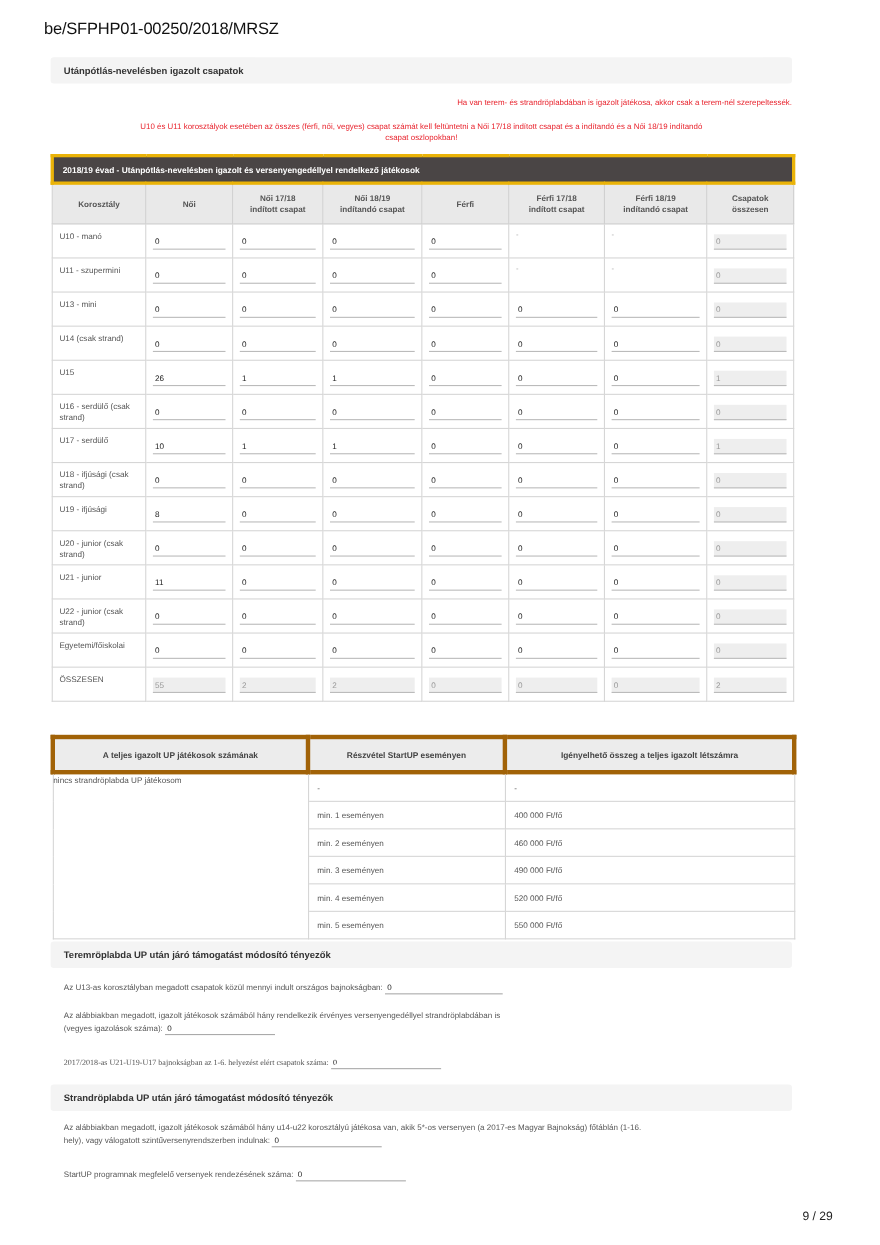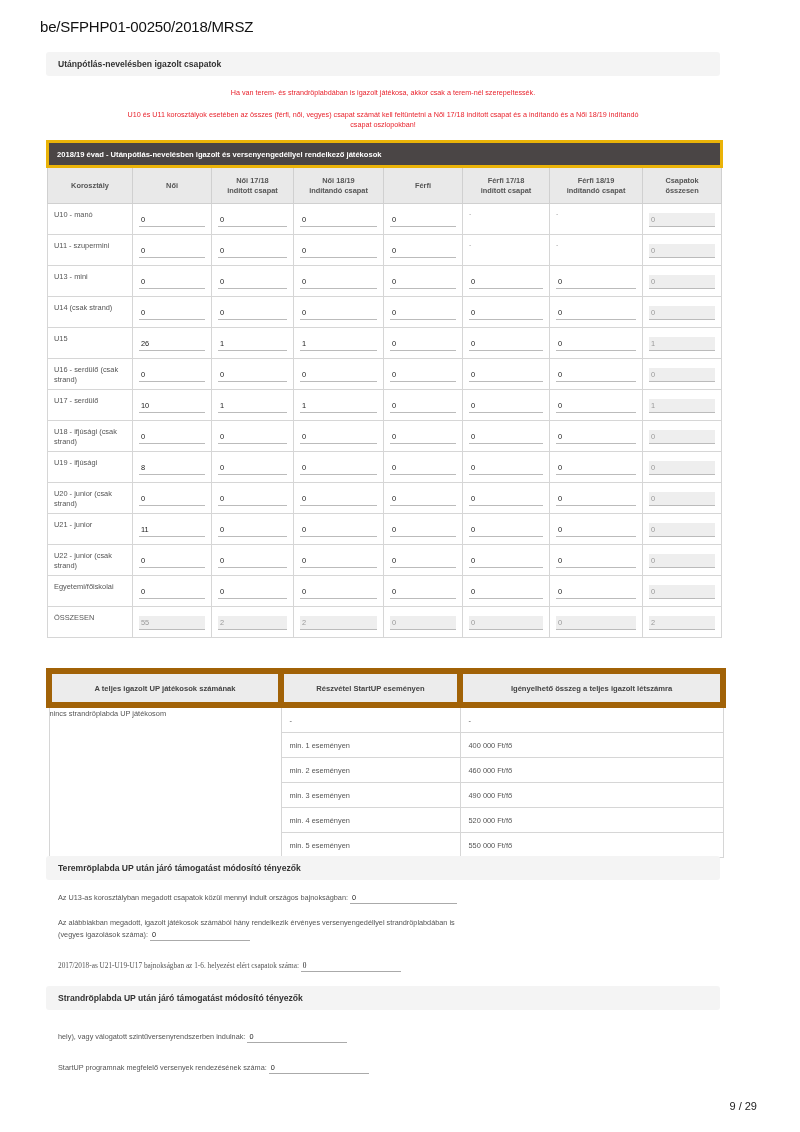--- a/index.html
+++ b/index.html
@@ -52,21 +52,21 @@
   .t1 td.c .dash { margin-top: 6px; color: #aaa; font-size: 7px; }
 
   
   .t2 {
     position: absolute; left: 46px; top: 668px; width: 674px;
     border-collapse: collapse; table-layout: fixed;
     font-size: 7.4px; color: #555;
   }
   .t2 th {
     background: #ececec; font-weight: bold; color: #444;
-    height: 26px; border: 6px solid #a16207; font-size: 7.6px;
+    height: 26px; border: 4px solid #a16207; font-size: 7.6px;
   }
   .t2 td { border: 1px solid #d6d6d6; height: 24px; padding: 0 8px; }
   .t2 td.first { vertical-align: top; padding: 1px 0 0 0; }
 
   
   .factor {
     position: absolute; left: 58px; font-size: 7.3px; color: #555; line-height: 12px;
   }
   .factor .inp {
     display: inline-block; border-bottom: 1px solid #aaa; color: #222;
@@ -76,21 +76,21 @@
     position: absolute; top: 1100px; font-size: 11px; color: #222;
   }
 </style>
 </head>
 <body>
 
 <div class="doc-title">be/SFPHP01-00250/2018/MRSZ</div>
 
 <div class="section-header" style="top:52px;">Utánpótlás-nevelésben igazolt csapatok</div>
 
-<div class="notice" style="top:88px;">Ha van terem- és strandröplabdában is igazolt játékosa, akkor csak a terem-nél szerepeltessék.</div>
+<div class="notice" style="top:88px;text-align:right;">Ha van terem- és strandröplabdában is igazolt játékosa, akkor csak a terem-nél szerepeltessék.</div>
 <div class="notice" style="top:110px;">
   <span>U10 és U11 korosztályok esetében az összes (férfi, női, vegyes) csapat számát kell feltüntetni a Női 17/18 indított csapat és a indítandó és a Női 18/19 indítandó</span><br>
   <span>csapat oszlopokban!</span>
 </div>
 
 <table class="t1">
   <colgroup>
     <col style="width:85px">
       <col style="width:79px">
       <col style="width:82px">
@@ -511,21 +511,21 @@
 </div>
 
 <div class="factor" style="top:960px;font-family:Liberation Serif, serif;">
   <span>2017/2018-as U21-U19-U17 bajnokságban az 1-6. helyezést elért csapatok száma:</span>
   <span class="inp" style="width:98px;">0</span>
 </div>
 
 <div class="section-header" style="top:986px;">Strandröplabda UP után járó támogatást módosító tényezők</div>
 
 <div class="factor" style="top:1019px;">
-  <br>
+  <span>Az alábbiakban megadott, igazolt játékosok számából hány u14-u22 korosztályú játékosa van, akik 5*-os versenyen (a 2017-es Magyar Bajnokság) főtáblán (1-16.</span><br>
   <span>hely), vagy válogatott szintűversenyrendszerben indulnak:</span>
   <span class="inp" style="width:98px;">0</span>
 </div>
 
 <div class="factor" style="top:1062px;">
   <span>StartUP programnak megfelelő versenyek rendezésének száma:</span>
   <span class="inp" style="width:98px;">0</span>
 </div>
 
 <div class="footer" style="left:36px;margin-top:48px;">2018-06-21 17:29</div>

